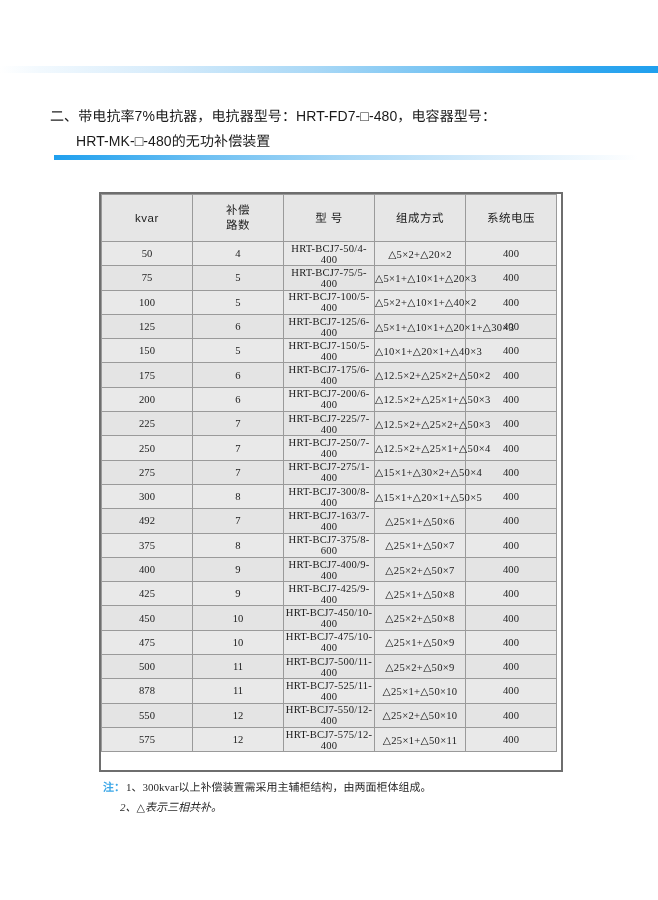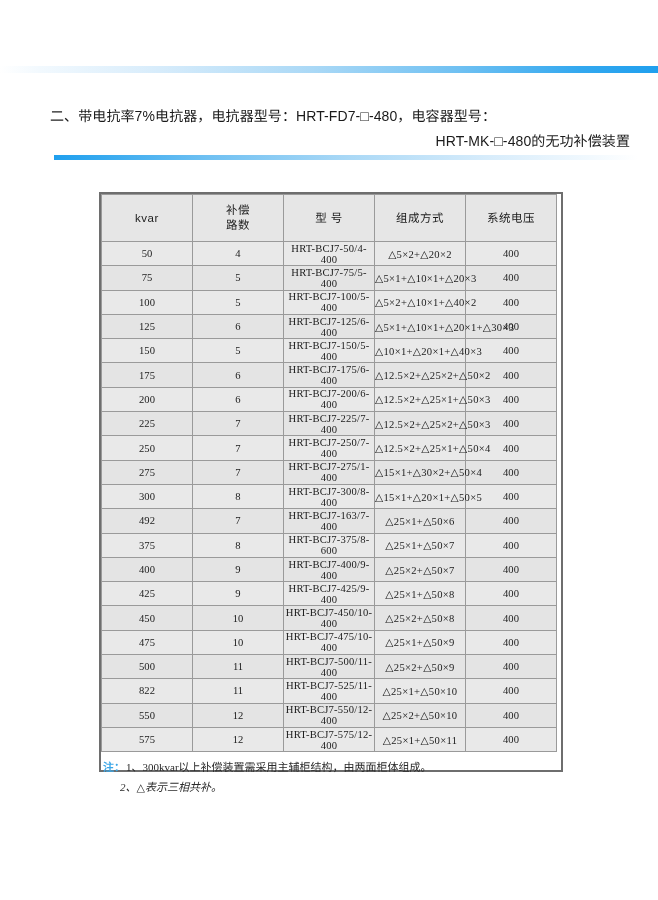--- a/index.html
+++ b/index.html
@@ -56,21 +56,20 @@
     top: 104px;
     width: 580px;
     font-family: "Liberation Sans", "DejaVu Sans", sans-serif;
     font-size: 14px;
     line-height: 25px;
     color: #1a1a1a;
     letter-spacing: 0.1px;
   }
   .heading .line2 {
     padding-left: 26px;
-    text-align: right;
   }
 
   
   .table-wrap {
     position: absolute;
     left: 101px;
     top: 194px;
     width: 456px;
   }
   table.spec {
@@ -123,21 +122,21 @@
     width: 460px;
     height: 576px;
     border: 2px solid #6e6e6e;
     pointer-events: none;
   }
 
   
   .notes {
     position: absolute;
     left: 103px;
-    top: 757px;
+    top: 777px;
     width: 480px;
     font-family: "Liberation Serif", "DejaVu Serif", serif;
     font-size: 11px;
     color: #2a2a2a;
     line-height: 20px;
   }
   .notes .note-row { white-space: nowrap; }
   .notes .zhu {
     color: #3ba7e8;
     font-weight: bold;
@@ -299,21 +298,21 @@
           <td class="c-volt">400</td>
         </tr>
         <tr>
           <td class="c-kvar">500</td>
           <td class="c-route">11</td>
           <td class="c-model">HRT-BCJ7-500/11-400</td>
           <td class="c-comp">△25×2+△50×9</td>
           <td class="c-volt">400</td>
         </tr>
         <tr>
-          <td class="c-kvar">822</td>
+          <td class="c-kvar">878</td>
           <td class="c-route">11</td>
           <td class="c-model">HRT-BCJ7-525/11-400</td>
           <td class="c-comp">△25×1+△50×10</td>
           <td class="c-volt">400</td>
         </tr>
         <tr>
           <td class="c-kvar">550</td>
           <td class="c-route">12</td>
           <td class="c-model">HRT-BCJ7-550/12-400</td>
           <td class="c-comp">△25×2+△50×10</td>

